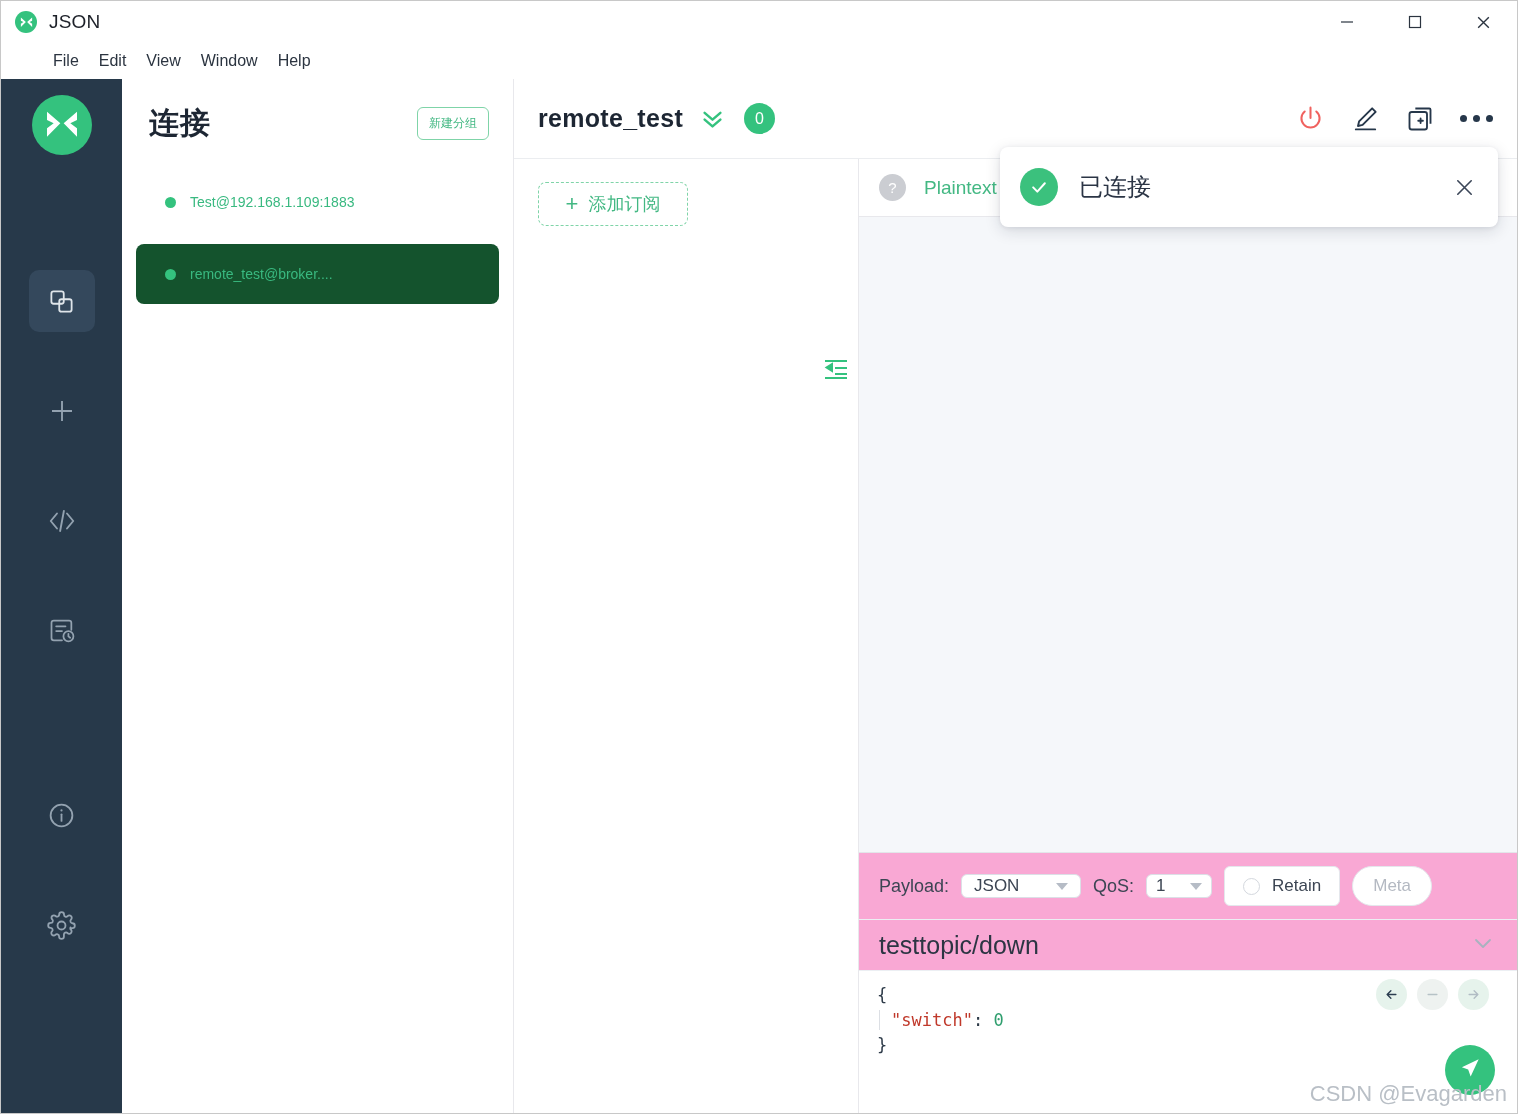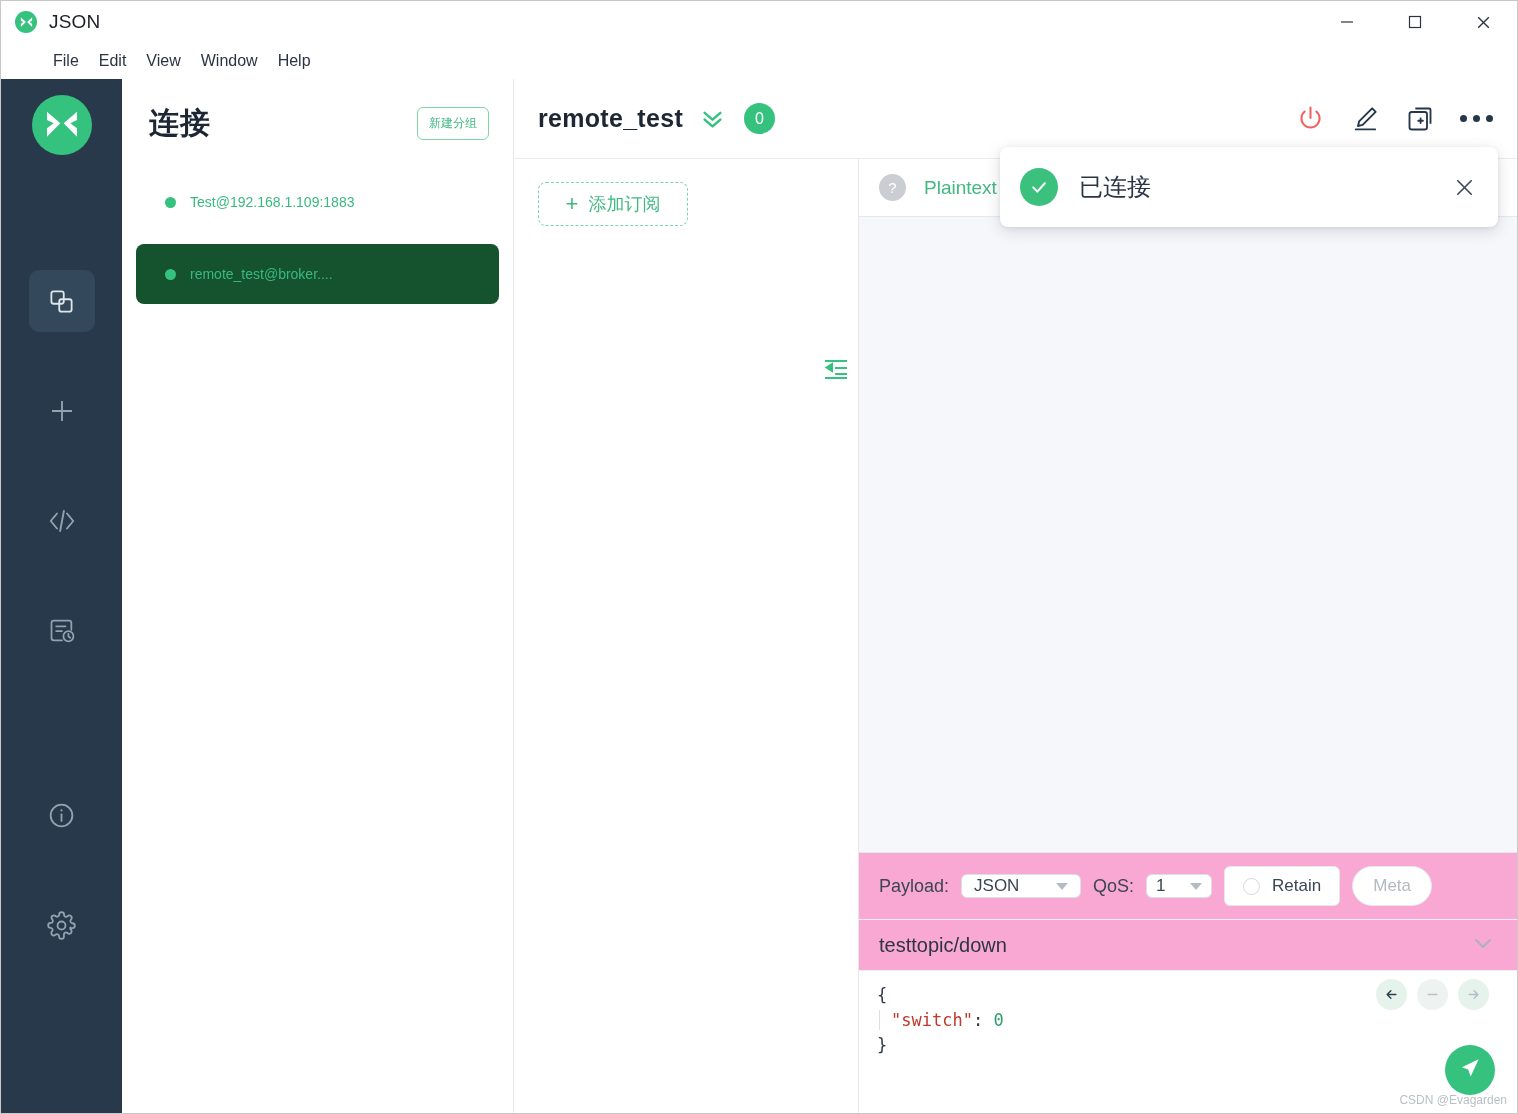--- a/index.html
+++ b/index.html
@@ -267,21 +267,21 @@
     width: 17px; height: 17px; border-radius: 50%;
     border: 1px solid #d4d8de; background: #ffffff;
   }
   .topic-row {
     height: 52px;
     display: flex; align-items: center;
     padding: 0 22px 0 20px;
     border-top: 1px solid #eceff3;
     border-bottom: 1px solid #eceff3;
   }
-  .topic-text { font-size: 20px; color: #2c3543; }
+  .topic-text { font-size: 25px; color: #2c3543; }
   .topic-chev { margin-left: auto; }
 
   .editor {
     position: relative;
     height: 142px;
     padding: 12px 0 0 18px;
     background: #ffffff;
     overflow: hidden;
   }
   .code {
@@ -309,21 +309,21 @@
   .nav-btn.dim { background: #eef2f0; }
   .send-btn {
     position: absolute; right: 22px; bottom: 18px;
     width: 50px; height: 50px; border-radius: 50%;
     background: #34c27e;
     display: flex; align-items: center; justify-content: center;
     cursor: default;
   }
   .watermark {
     position: absolute; right: 10px; bottom: 6px;
-    font-size: 12px; color: #b9bfc6;
+    font-size: 22px; color: #b9bfc6;
     pointer-events: none;
   }
 
   
   .toast {
     position: absolute;
     left: 999px; top: 146px;
     width: 498px; height: 80px;
     background: #ffffff;
     border-radius: 8px;

